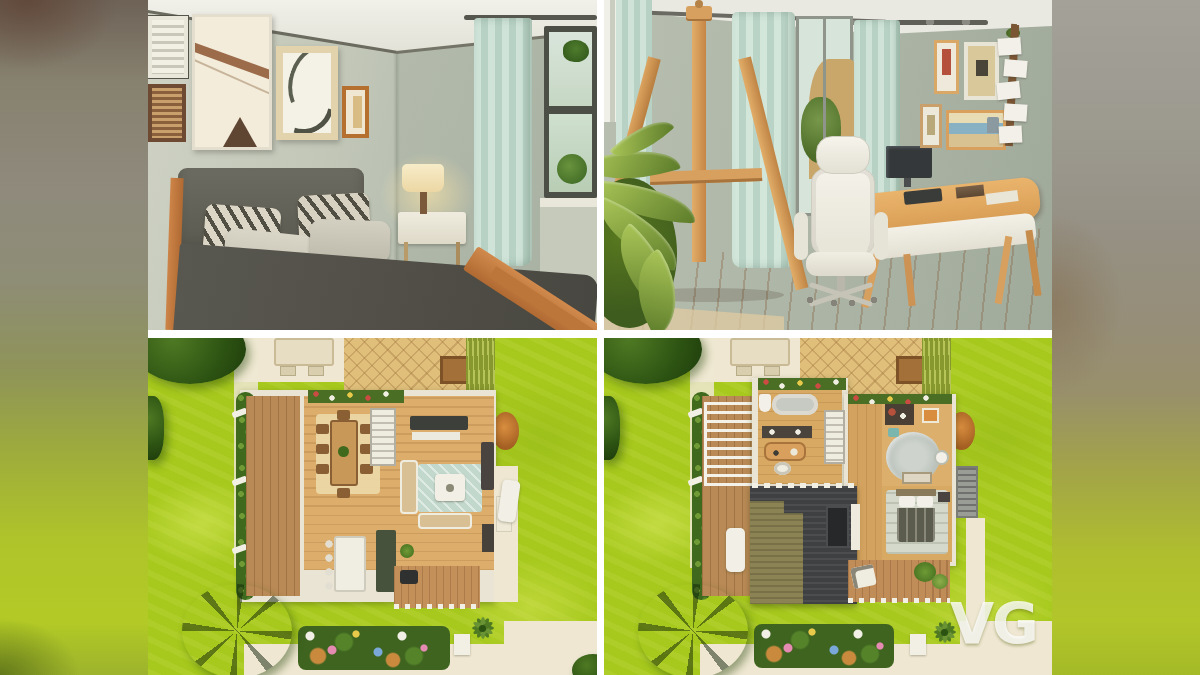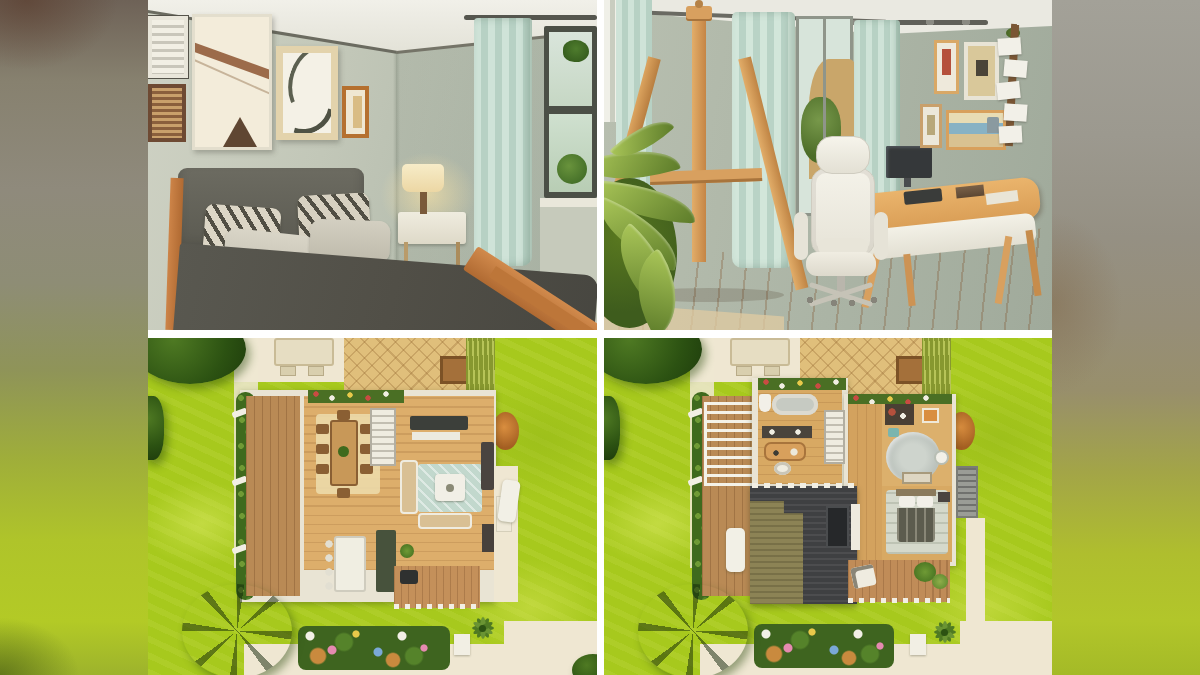--- a/index.html
+++ b/index.html
@@ -532,14 +532,15 @@
           <i></i>
           <i></i>
           <b></b>
         </div>
       <div class="mat-w matbr"></div>
       <div class="tree tree-bl tree-star"></div>
     </div>
   </div>
 
   <div class="watermark">
+      <span class="wm-vg">VG</span>
     </div>
 </div>
 
 </body></html>

